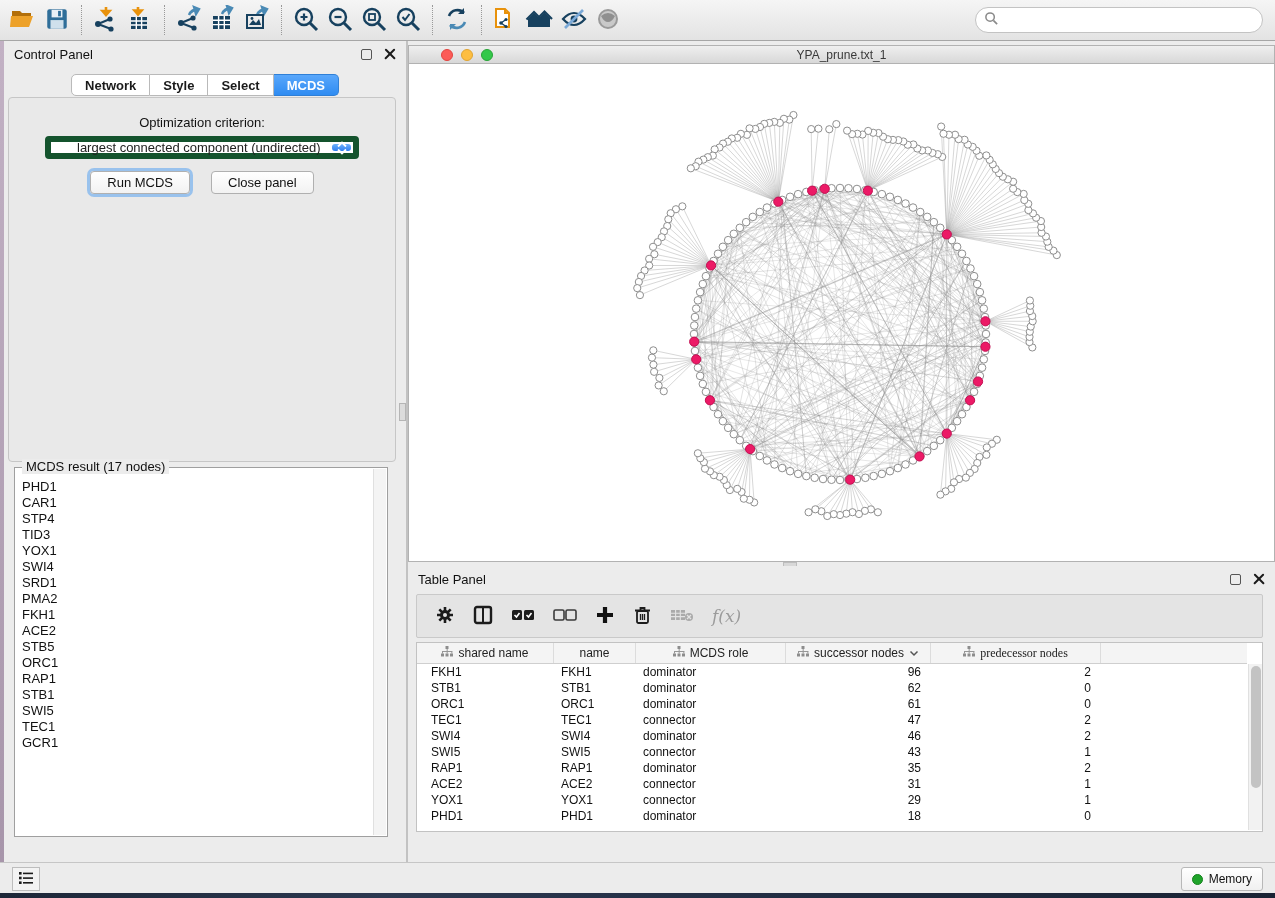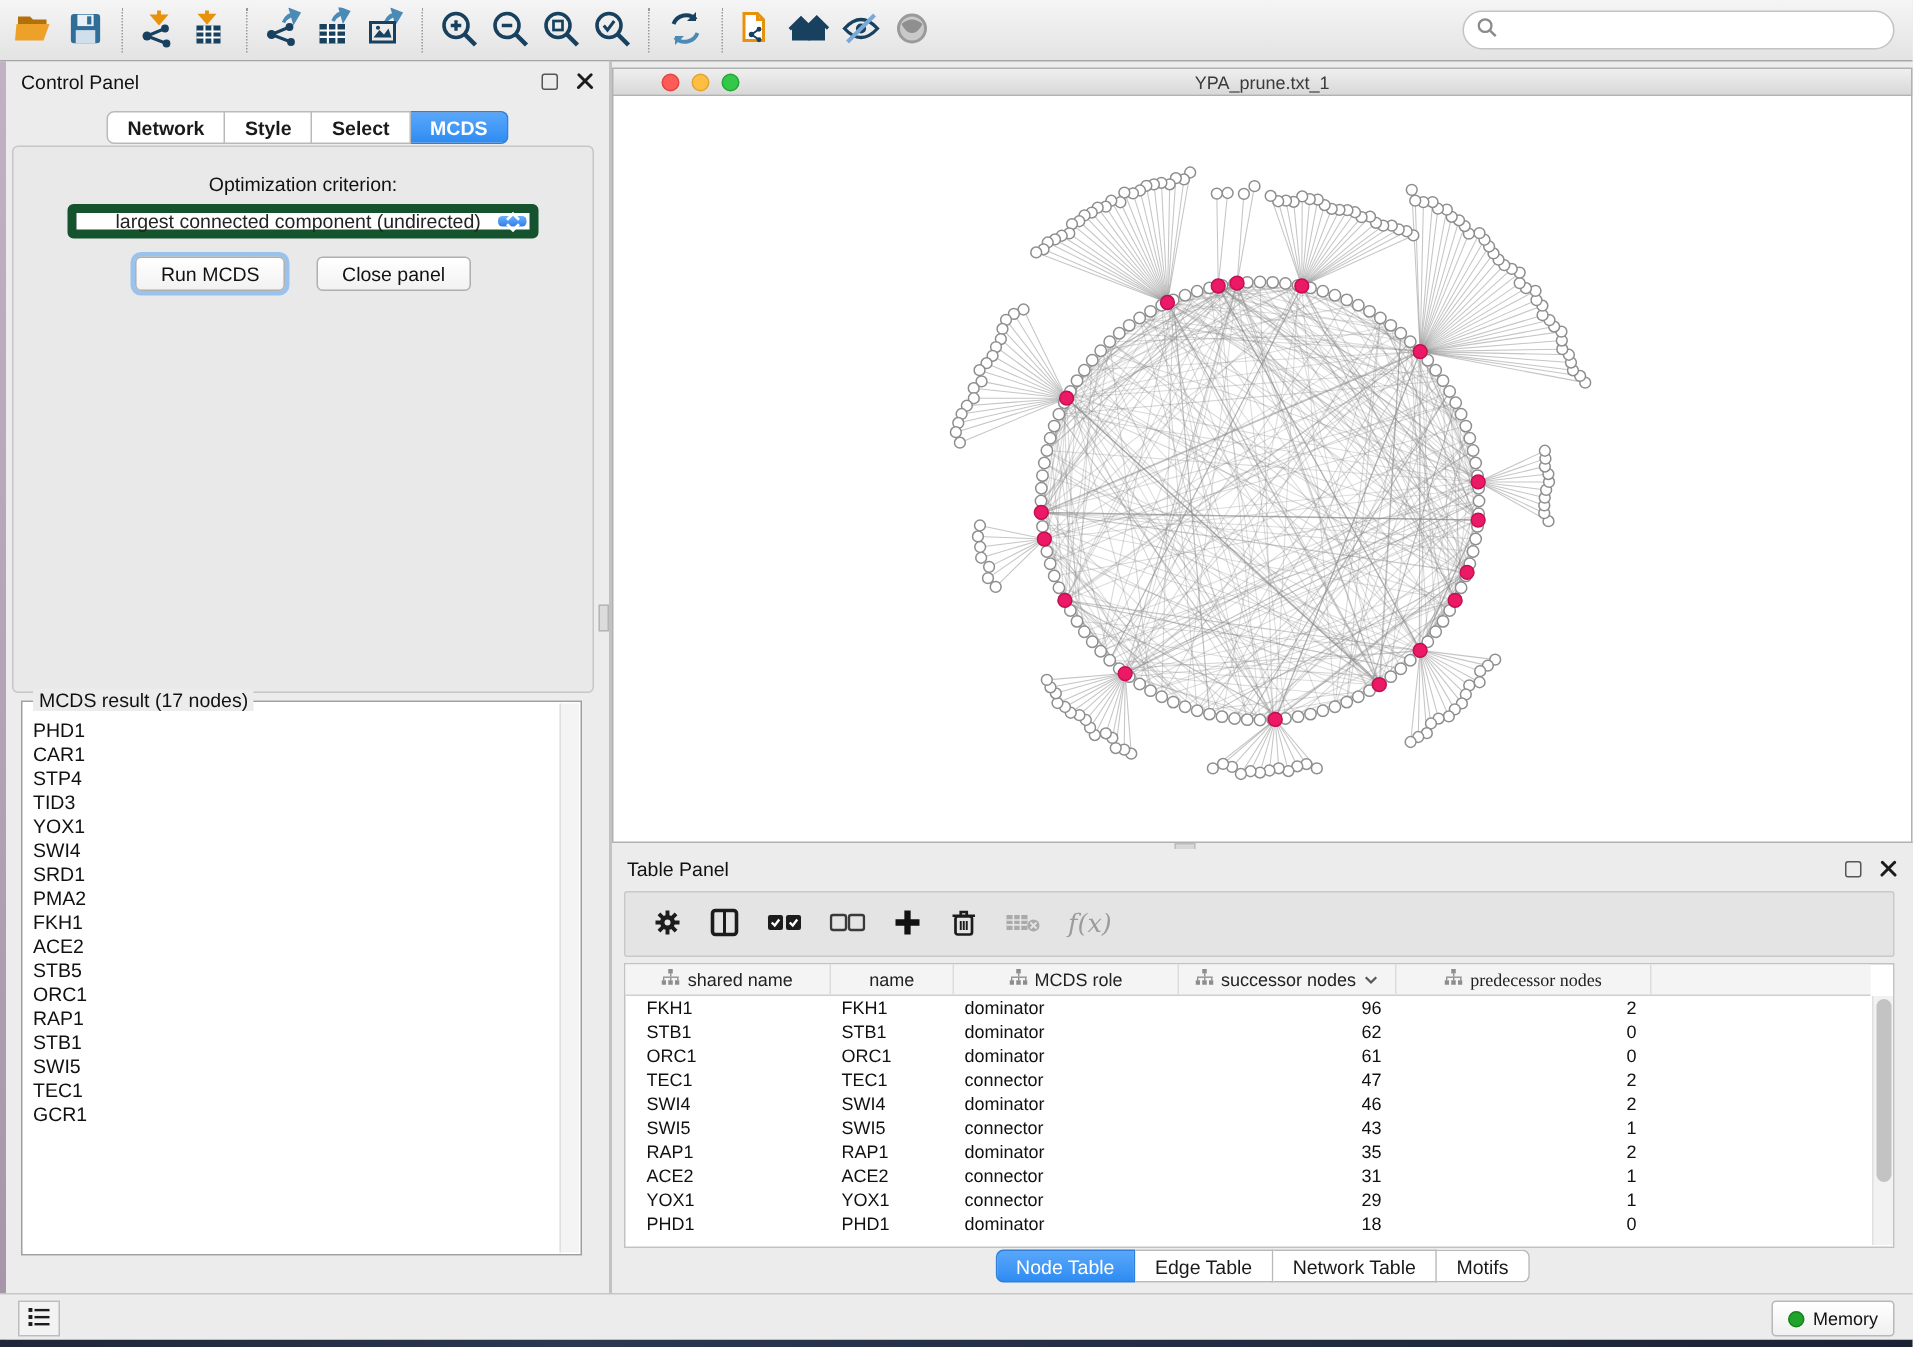--- a/index.html
+++ b/index.html
@@ -1403,26 +1403,20 @@
           <div class="tcell" style="width: 150px; padding: 0px 0px 0px 7px;">dominator</div>
           <div class="tcell num" style="width: 145px; padding: 0px 10px 0px 0px;">18</div>
           <div class="tcell num" style="width: 170px; padding: 0px 10px 0px 0px;">0</div>
         </div>
       </div>
     <div id="tp-scroll">
         <div id="tp-thumb"></div>
       </div>
   </div>
 
-  <div id="nt-tabs" class="seg-group">
-      <span class="seg active">Node Table</span>
-      <span class="seg">Edge Table</span>
-      <span class="seg">Network Table</span>
-      <span class="seg">Motifs</span>
-    </div>
 </div>
 
 <div id="status-bar">
   <button id="list-btn">
       <span>
     <svg width="16" height="14" viewBox="0 0 16 14">
           <g fill="#1c1c1c">
             <rect x="1" y="1" width="2.6" height="2.6"></rect>
             <rect x="5" y="1.6" width="10" height="1.6"></rect>
             <rect x="1" y="5.7" width="2.6" height="2.6"></rect>

